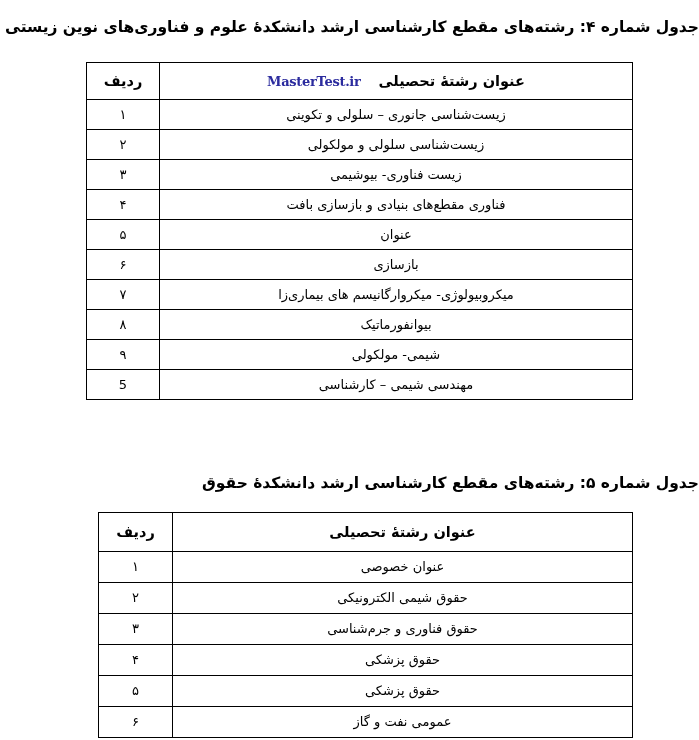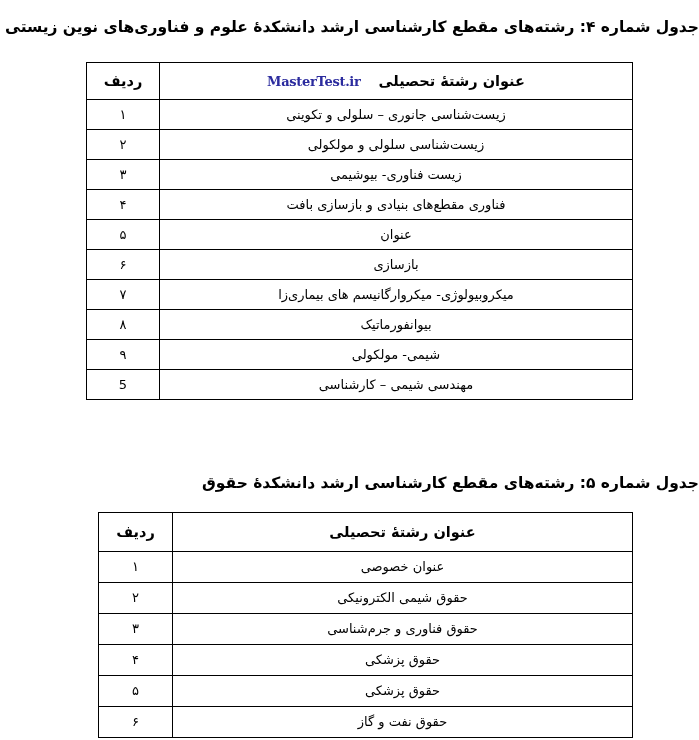--- a/index.html
+++ b/index.html
@@ -227,19 +227,19 @@
       </tr>
       <tr>
         <td>حقوق پزشکی</td>
         <td class="index-cell">۴</td>
       </tr>
       <tr>
         <td>حقوق پزشکی</td>
         <td class="index-cell">۵</td>
       </tr>
       <tr>
-        <td>حقوق نفت و گاز</td>
+        <td>عمومی نفت و گاز</td>
         <td class="index-cell">۶</td>
       </tr>
     </tbody>
   </table>
 
 </div>
 
 </body></html>

